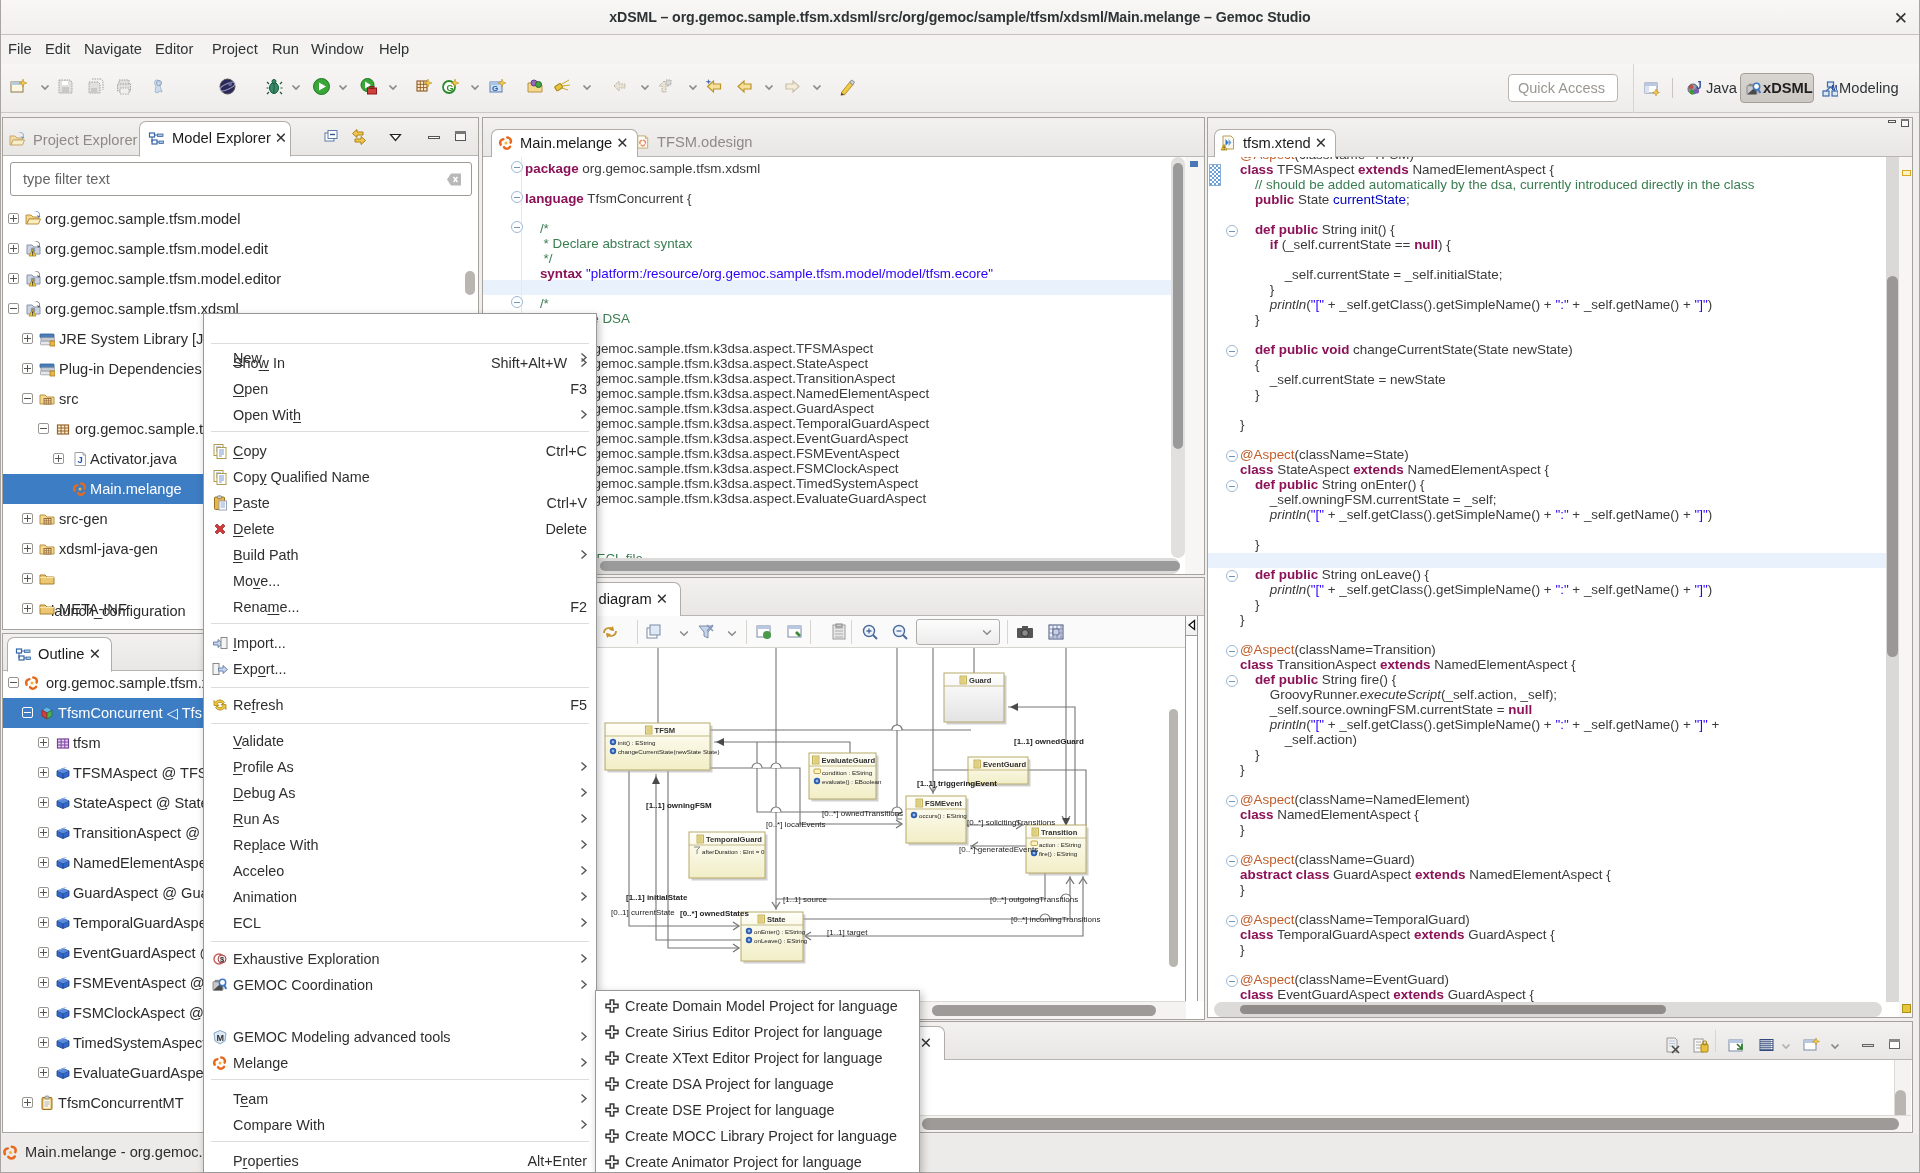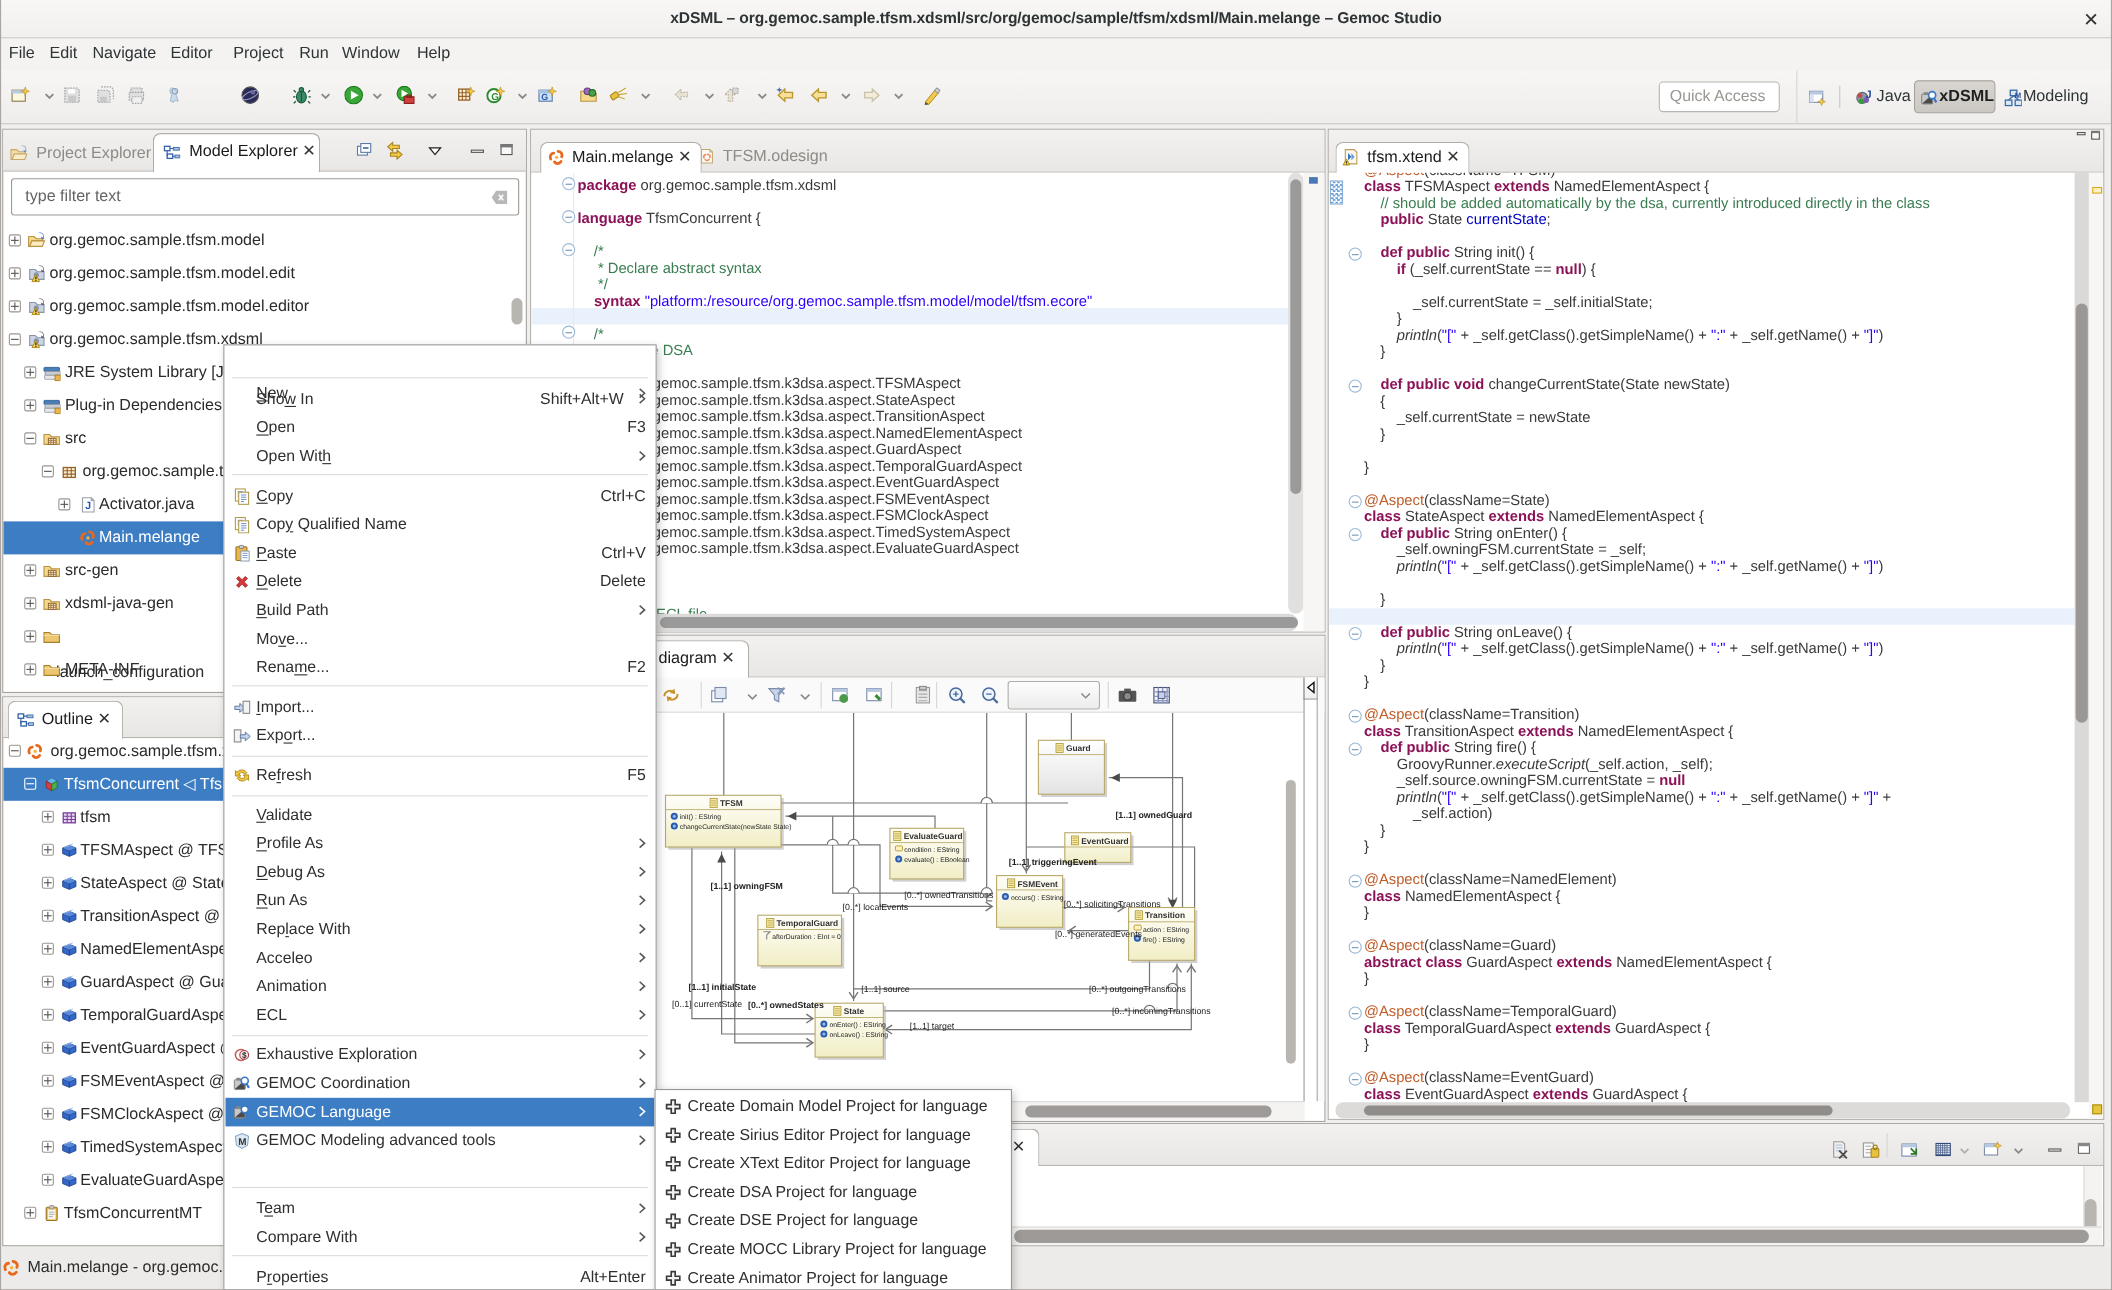--- a/index.html
+++ b/index.html
@@ -1304,34 +1304,34 @@
     </div>
 <div class="mi" style="top:658px;">
       <svg class="mic" viewBox="0 0 16 16">
         <use href="#iGemocCam"></use>
       </svg>
       <span class="lab">GEMOC Coordination</span>
       <svg class="arr" viewBox="0 0 11 11">
         <path d="M3.5 1.5 L8 5.5 L3.5 9.5" fill="none" stroke="#555" stroke-width="1.4"></path>
       </svg>
     </div>
-<div class="mi hl" style="top:684px;">
-      <svg class="mic" viewBox="0 0 16 16">
-        <use href="#iGemocCam"></use>
-      </svg>
-      <span class="lab">GEMOC Language</span>
-      <svg class="arr" viewBox="0 0 11 11">
-        <path d="M3.5 1.5 L8 5.5 L3.5 9.5" fill="none" stroke="#fff" stroke-width="1.4"></path>
-      </svg>
-    </div>
 <div class="mi" style="top:710px;">
       <svg class="mic" viewBox="0 0 16 16">
         <use href="#iShieldM"></use>
       </svg>
       <span class="lab">GEMOC Modeling advanced tools</span>
+      <svg class="arr" viewBox="0 0 11 11">
+        <path d="M3.5 1.5 L8 5.5 L3.5 9.5" fill="none" stroke="#555" stroke-width="1.4"></path>
+      </svg>
+    </div>
+<div class="mi" style="top:736px;">
+      <svg class="mic" viewBox="0 0 16 16">
+        <use href="#iMelange"></use>
+      </svg>
+      <span class="lab">Melange</span>
       <svg class="arr" viewBox="0 0 11 11">
         <path d="M3.5 1.5 L8 5.5 L3.5 9.5" fill="none" stroke="#555" stroke-width="1.4"></path>
       </svg>
     </div>
 <div class="msep" style="top:765px;"></div>
 <div class="mi" style="top:772px;">
       <span class="lab">T<u>e</u>am</span>
       <svg class="arr" viewBox="0 0 11 11">
         <path d="M3.5 1.5 L8 5.5 L3.5 9.5" fill="none" stroke="#555" stroke-width="1.4"></path>
       </svg>

